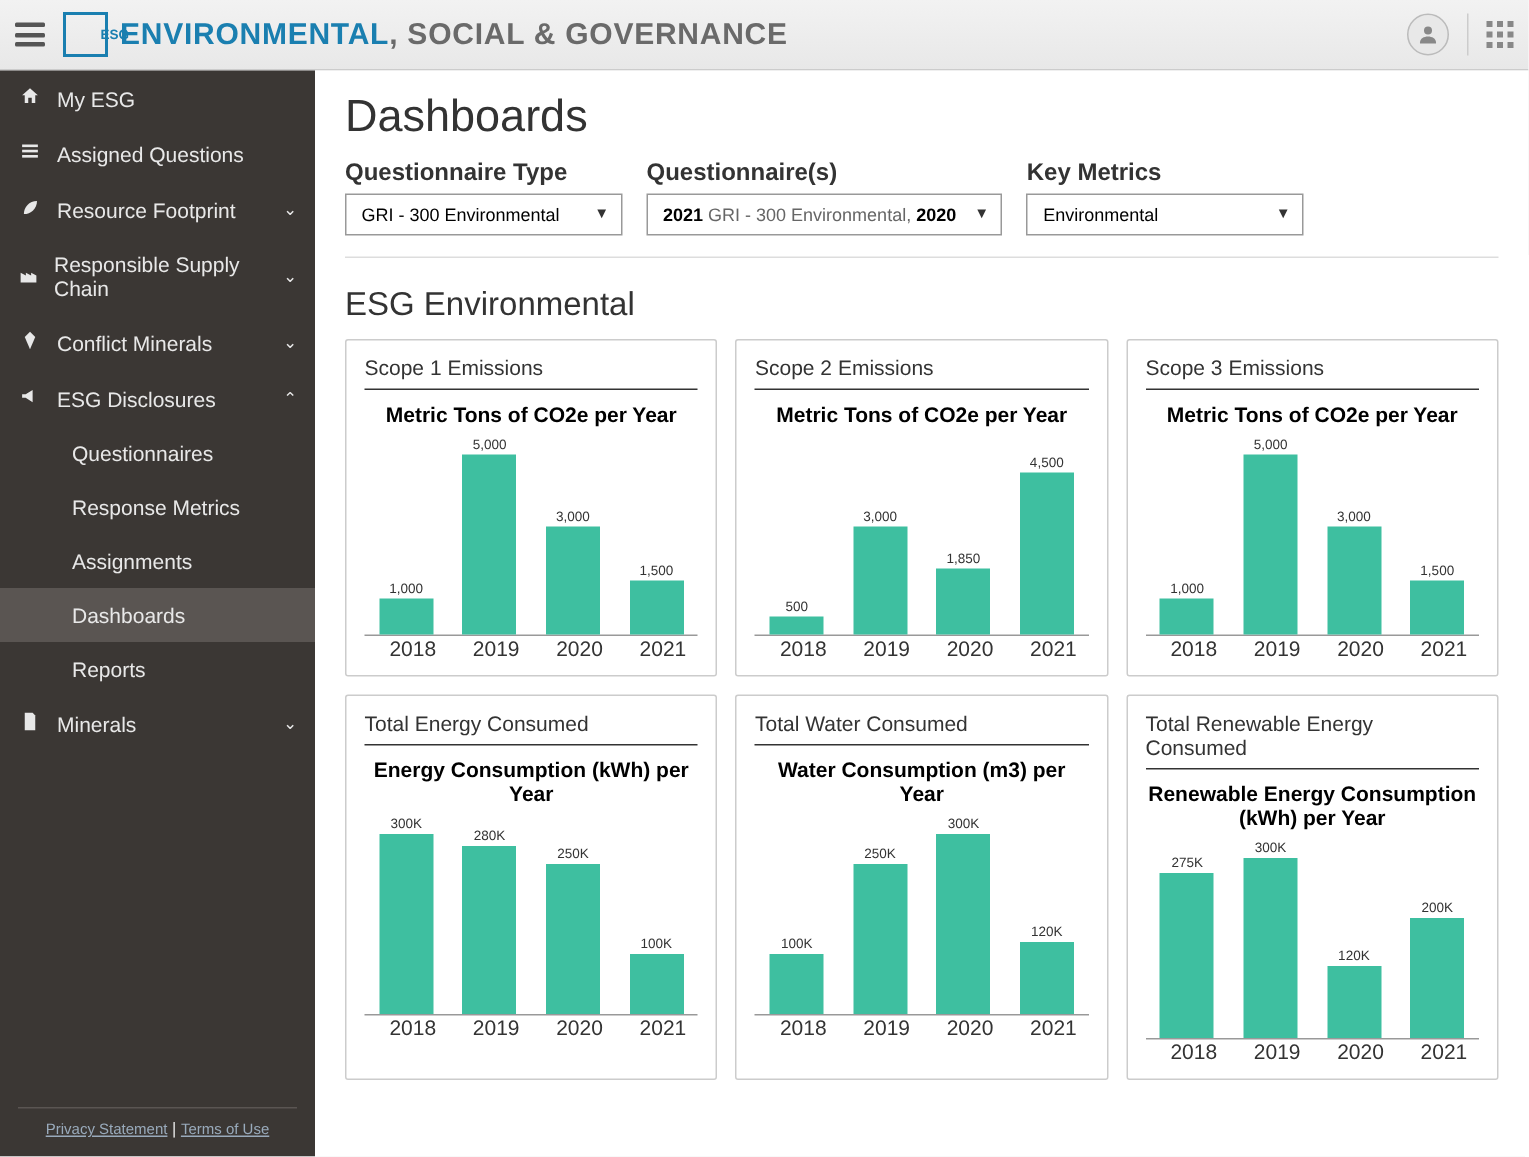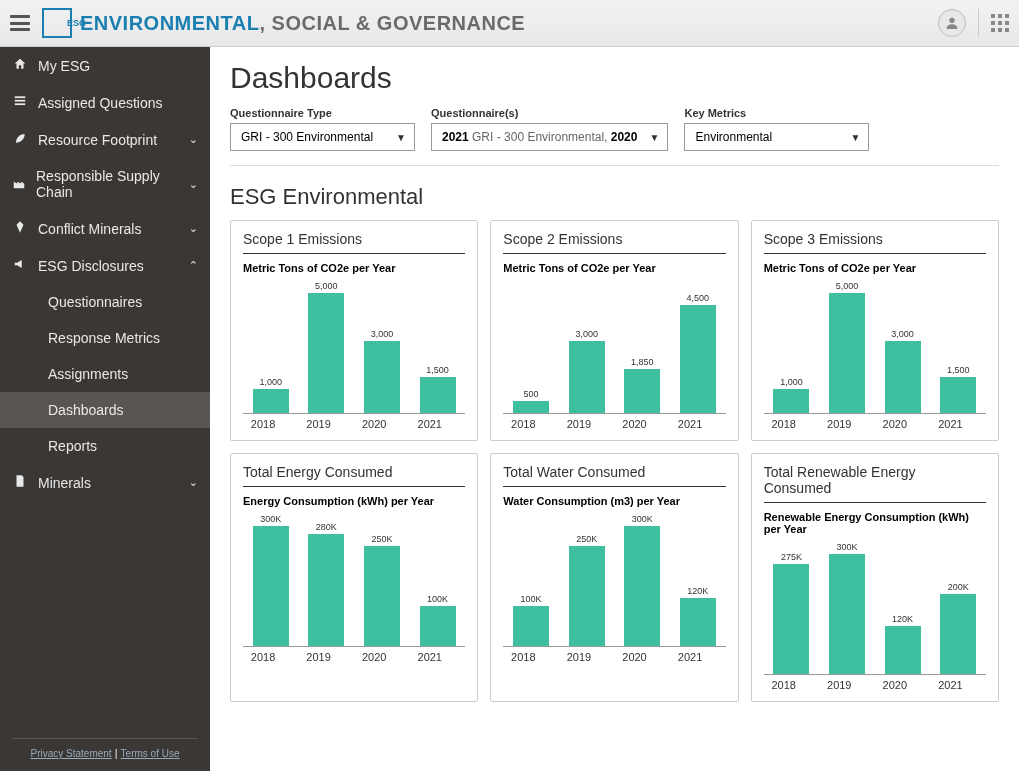--- a/index.html
+++ b/index.html
@@ -33,39 +33,39 @@
 .sidebar-footer .divider { border-top: 1px solid #5a5552; margin: 8px 0; }
 .sidebar-footer .navex { font-size: 18px; font-weight: bold; letter-spacing: 2px; color: #eee; }
 .sidebar-footer .tm { font-size: 9px; vertical-align: super; }
 .sidebar-footer a { color: #9ab; text-decoration: underline; font-size: 10px; }
 
 .main { flex: 1; background: #fff; padding: 14px 20px; overflow: auto; }
 .page-title { font-size: 30px; font-weight: normal; color: #333; margin-bottom: 12px; }
 
 .filters { display: flex; gap: 16px; margin-bottom: 18px; border-bottom: 1px solid #ddd; padding-bottom: 14px; }
 .filter { display: flex; flex-direction: column; gap: 4px; }
-.filter-label { font-size: 11px; font-weight: bold; color: #333; }
+.filter-label { font-size: 16px; font-weight: bold; color: #333; }
 .select { border: 1px solid #999; padding: 6px 30px 6px 10px; font-size: 12px; background: #fff; cursor: pointer; position: relative; min-width: 185px; }
 .select .caret { position: absolute; right: 8px; top: 50%; transform: translateY(-50%); font-size: 10px; color: #333; }
 .select .bold { font-weight: bold; color: #000; }
 .select .light { color: #666; }
 
 .section-title { font-size: 22px; color: #333; margin-bottom: 10px; font-weight: normal; }
 .cards { display: grid; grid-template-columns: repeat(3, 1fr); gap: 12px; }
 .card { border: 1px solid #ccc; border-radius: 2px; padding: 10px 12px; }
 .card-title { font-size: 14px; color: #333; margin-bottom: 6px; }
 .card-divider { border-top: 1px solid #333; margin: 6px 0 8px 0; }
-.chart-title { font-size: 11px; font-weight: bold; margin-bottom: 6px; }
+.chart-title { font-size: 14px; font-weight: bold; text-align: center; margin-bottom: 6px; }
 .chart { position: relative; height: 150px; }
 .bars { position: absolute; left: 0; right: 0; bottom: 16px; top: 0; display: flex; align-items: flex-end; justify-content: space-around; border-bottom: 1px solid #999; }
 .bar-wrap { display: flex; flex-direction: column; align-items: center; width: 40px; }
 .bar-label { font-size: 9px; color: #333; margin-bottom: 2px; }
 .bar { width: 36px; background: #3ebfa0; }
 .x-labels { position: absolute; left: 0; right: 0; bottom: 0; display: flex; justify-content: space-around; }
-.x-labels span { font-size: 11px; color: #333; width: 40px; text-align: left; }
+.x-labels span { font-size: 14px; color: #333; width: 40px; text-align: right; }
 </style>
 </head>
 <body>
 
 <div class="header">
   <div class="hamburger">
       <span></span>
       <span></span>
       <span></span>
     </div>

